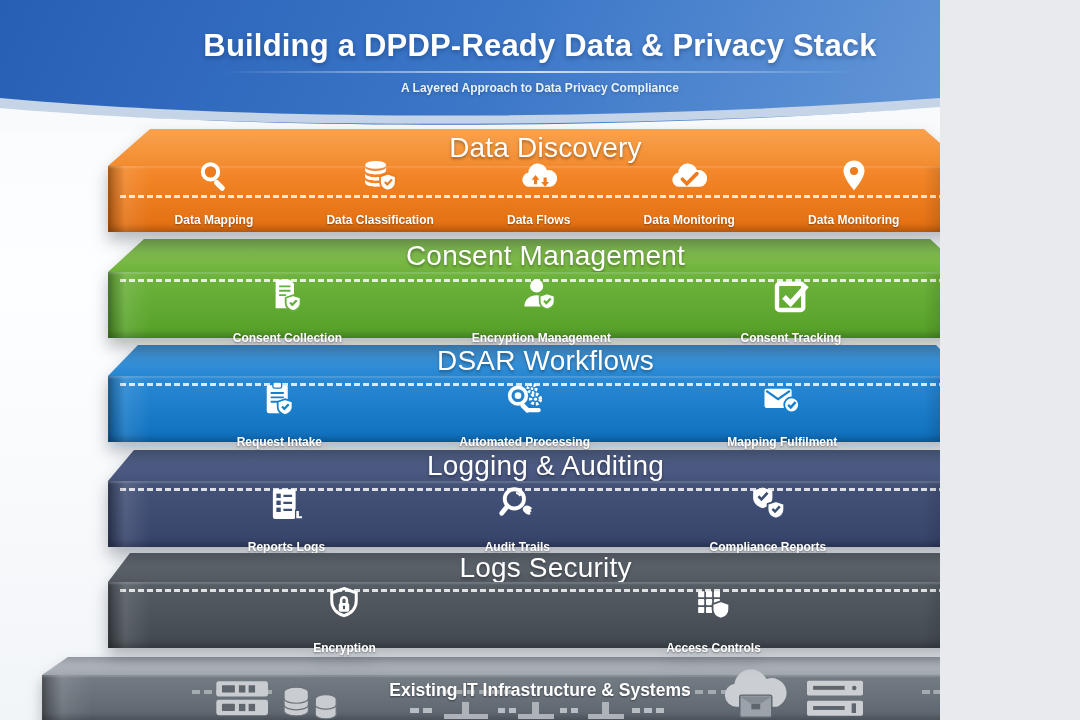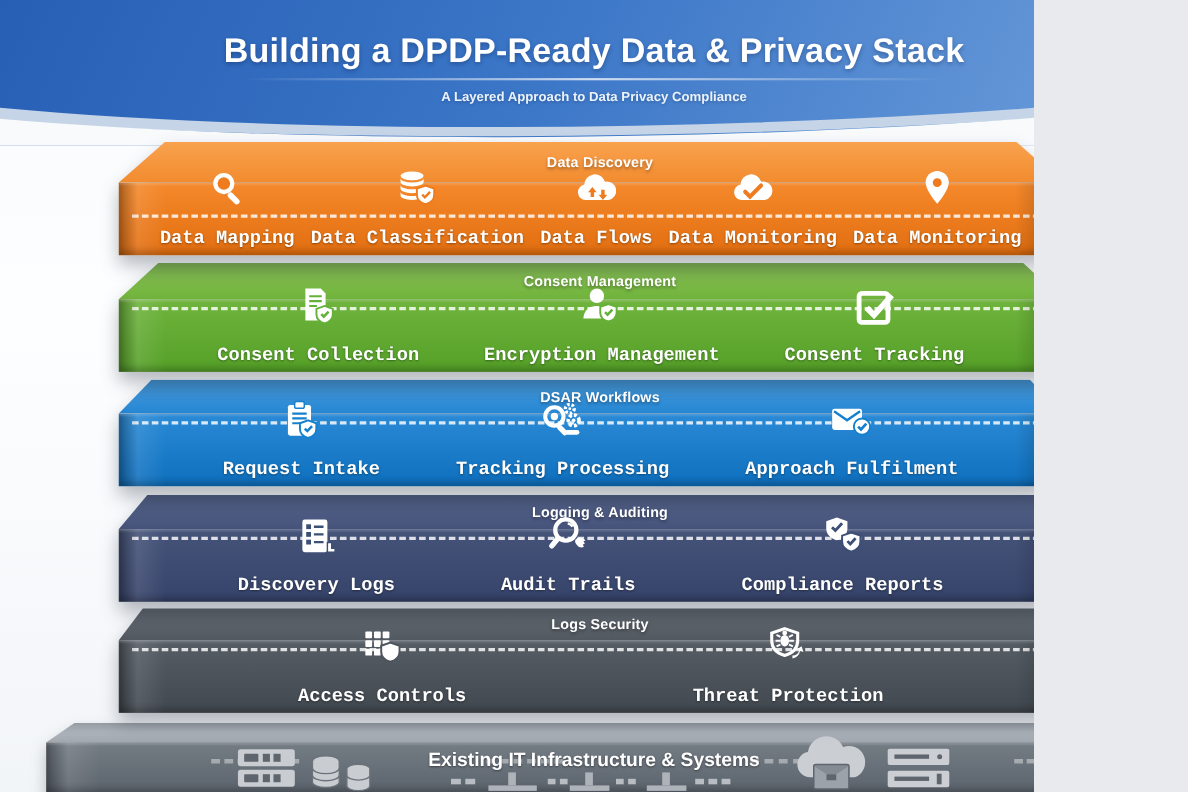--- a/index.html
+++ b/index.html
@@ -24,56 +24,56 @@
   }
   .subtitle{color:#EAF2FB;font-size:12px;font-weight:bold;text-shadow:0 1px 3px rgba(10,30,70,.3);}
   .swoosh{position:absolute;left:0;bottom:0;width:1080px;height:46px;z-index:1;}
   
   .layer{position:absolute;left:108px;width:858px;z-index:2;filter:drop-shadow(0 9px 8px rgba(35,45,60,.33));}
   .layer .top{
     display:flex;align-items:center;justify-content:center;
     box-shadow:inset 0 16px 16px -10px rgba(10,20,30,.40);
   }
   .layer-title{
-    font-size:13px;font-weight:bold;color:#fff;letter-spacing:.2px;
+    font-size:28px;font-weight:normal;color:#fff;letter-spacing:.2px;
     text-shadow:0 2px 3px rgba(0,0,0,.35);
     padding-left:17px;
   }
   .front{position:relative;height:66px;}
   .front::after{
     content:"";position:absolute;inset:0;pointer-events:none;
     background:linear-gradient(90deg,rgba(0,0,0,.30) 0%,rgba(255,255,255,.10) 2%,rgba(255,255,255,0) 5%,rgba(0,0,0,0) 95%,rgba(0,0,0,.28) 100%);
     box-shadow:inset 0 2px 2px rgba(255,255,255,.18), inset 0 -4px 6px rgba(0,0,0,.22);
   }
   .dots{position:absolute;left:12px;right:12px;height:0;border-top:3px dashed rgba(255,255,255,.82);}
   .items{position:relative;z-index:2;display:flex;justify-content:space-around;align-items:flex-end;height:100%;}
   .item{display:flex;flex-direction:column;align-items:center;justify-content:flex-end;padding-bottom:5px;}
   .icn{display:flex;align-items:center;justify-content:center;height:42px;}
   .icn svg{height:42px;width:46px;}
-  .lbl{font-size:17px;font-weight:bold;color:#fff;margin-top:14px;text-shadow:0 1px 2px rgba(0,0,0,.4);white-space:nowrap;font-family:Liberation Mono, monospace;}
+  .lbl{font-size:12px;font-weight:bold;color:#fff;margin-top:14px;text-shadow:0 1px 2px rgba(0,0,0,.4);white-space:nowrap;}
   
   .L0{top:129px;color:#EE7B1E;}
   .L0 .top{height:37px;clip-path:polygon(42px 0,816px 0,100% 100%,0 100%);background:linear-gradient(180deg,#F9A24E,#F28B2E);box-shadow:none;}
   .L0 .front{background:linear-gradient(180deg,#F5892B,#E26E10);}
   .L0 .dots{top:29px;}
   .L0 .items{padding:0 30px;}
   .L1{top:239px;color:#64B13A;}
   .L1 .top{height:33px;clip-path:polygon(36px 0,822px 0,100% 100%,0 100%);background:linear-gradient(180deg,#8FC65A,#6FB23B);}
   .L1 .front{background:linear-gradient(180deg,#6FB43D,#55A028);}
   .L2{top:345px;color:#1480CE;}
   .L2 .top{height:31px;clip-path:polygon(30px 0,828px 0,100% 100%,0 100%);background:linear-gradient(180deg,#4C9FE2,#2586D2);}
   .L2 .front{background:linear-gradient(180deg,#2A8AD6,#0E6FBD);}
   .L3{top:450px;color:#3C4F74;}
   .L3 .top{height:31px;clip-path:polygon(26px 0,832px 0,100% 100%,0 100%);background:linear-gradient(180deg,#5A6890,#45527A);}
   .L3 .front{background:linear-gradient(180deg,#455379,#36436A);}
   .L4{top:553px;color:#4D545C;}
   .L4 .top{height:29px;clip-path:polygon(22px 0,836px 0,100% 100%,0 100%);background:linear-gradient(180deg,#6B7179,#51585F);}
   .L4 .front{background:linear-gradient(180deg,#565D65,#41484F);}
   .trio .dots{top:7px;}
-  .trio .items{padding:0 60px;}
+  .trio .items{padding:12px 60px;}
   
   .base{position:absolute;left:42px;top:657px;width:996px;z-index:1;color:#666E77;filter:drop-shadow(0 8px 7px rgba(60,70,80,.35));}
   .base .top{height:18px;clip-path:polygon(26px 0,970px 0,100% 100%,0 100%);
     background:linear-gradient(180deg,#C6CBD0,#9FA6AD);
     box-shadow:inset 0 10px 10px -6px rgba(20,30,40,.35);}
   .base .front{height:46px;background:linear-gradient(180deg,#747C84,#5B636C);}
   .base-title{
     position:absolute;left:0;right:0;top:5px;text-align:center;z-index:3;
     font-size:17.5px;font-weight:bold;color:#fff;text-shadow:0 1px 2px rgba(0,0,0,.45);
   }
@@ -241,32 +241,32 @@
                 <circle cx="16" cy="19" r="9.5" fill="none" stroke="#fff" stroke-width="4.2"></circle>
                 <circle cx="16" cy="19" r="3.8" fill="#fff"></circle>
                 <rect x="21.5" y="26.5" width="13" height="5.5" rx="2.7" transform="rotate(45 21.5 26.5)" fill="#fff"></rect>
                 <circle cx="32" cy="11" r="4.6" fill="none" stroke="#fff" stroke-width="3.4" stroke-dasharray="2.6 2"></circle>
                 <circle cx="32" cy="11" r="1.5" fill="#fff"></circle>
                 <circle cx="36" cy="23" r="5.6" fill="none" stroke="#fff" stroke-width="3.8" stroke-dasharray="3 2.2"></circle>
                 <circle cx="36" cy="23" r="1.9" fill="#fff"></circle>
                 <rect x="27" y="33" width="15" height="5" rx="2.5" fill="#fff"></rect>
               </svg>
           </span>
-          <span class="lbl">Tracking Processing</span>
+          <span class="lbl">Automated Processing</span>
         </div>
         <div class="item">
           <span class="icn">
             <svg viewBox="0 0 48 48">
                 <rect x="4" y="11" width="31" height="22" rx="2.5" fill="#fff"></rect>
                 <path d="M6 13.5L19.5 23 33 13.5" fill="none" stroke="currentColor" stroke-width="2.5"></path>
                 <circle cx="35" cy="29.5" r="8.5" fill="#fff" stroke="currentColor" stroke-width="2"></circle>
                 <path d="M31 29.5l3 3 5.5-6" fill="none" stroke="currentColor" stroke-width="2.8"></path>
               </svg>
           </span>
-          <span class="lbl">Approach Fulfilment</span>
+          <span class="lbl">Mapping Fulfilment</span>
         </div>
       </div>
     </div>
   </div>
 
   <div class="layer L3 trio">
     <div class="top">
       <span class="layer-title">Logging &amp; Auditing</span>
     </div>
     <div class="front">
@@ -280,21 +280,21 @@
                   <rect x="13" y="11" width="5" height="5"></rect>
                   <rect x="13" y="19" width="5" height="5"></rect>
                   <rect x="13" y="27" width="5" height="5"></rect>
                 </g>
                 <g stroke="currentColor" stroke-width="2.5">
                   <path d="M21 13.5h10M21 21.5h10M21 29.5h10"></path>
                 </g>
                 <path d="M35 30h4.5v6h3.5v4h-8z" fill="#fff" stroke="currentColor" stroke-width="1.5"></path>
               </svg>
           </span>
-          <span class="lbl">Discovery Logs</span>
+          <span class="lbl">Reports Logs</span>
         </div>
         <div class="item">
           <span class="icn">
             <svg viewBox="0 0 48 48">
                 <circle cx="21" cy="17" r="11" fill="none" stroke="#fff" stroke-width="4.4"></circle>
                 <path d="M23 10a8 8 0 0 1 5 3.5" stroke="#fff" stroke-width="2.4" fill="none"></path>
                 <path d="M27.5 11.5l3.5-1-1 3.5z" fill="#fff"></path>
                 <line x1="13" y1="25.5" x2="6.5" y2="33.5" stroke="#fff" stroke-width="5.5" stroke-linecap="round"></line>
                 <path d="M31 27a6 6 0 0 1 7.5-1.5l3 2.2-2.2 1.3 1.6 2-2.1 1 .9 2.6a6.5 6.5 0 0 1-7.2-2.2c-1.8-2.1-2.3-3.7-1.5-5.4z" fill="#fff"></path>
               </svg>
@@ -316,51 +316,48 @@
     </div>
   </div>
 
   <div class="layer L4 trio">
     <div class="top">
       <span class="layer-title">Logs Security</span>
     </div>
     <div class="front">
       <div class="dots"></div>
       <div class="items">
+        <div class="item">
+          <span class="icn">
+            <svg viewBox="0 0 48 48">
+                <path d="M24 4l14 5v9c0 8.5-5.6 14.6-14 17-8.4-2.4-14-8.5-14-17V9z" fill="none" stroke="#fff" stroke-width="3.4"></path>
+                <rect x="18" y="20.5" width="12" height="10" rx="2" fill="#fff"></rect>
+                <path d="M20.7 20.5v-3.2a3.3 3.3 0 0 1 6.6 0v3.2" fill="none" stroke="#fff" stroke-width="3"></path>
+                <rect x="22.7" y="23.5" width="2.6" height="4.5" rx="1.3" fill="currentColor"></rect>
+              </svg>
+          </span>
+          <span class="lbl">Encryption</span>
+        </div>
         <div class="item">
           <span class="icn">
             <svg viewBox="0 0 48 48">
                 <g fill="#fff">
                   <rect x="7" y="7" width="7" height="7" rx="1"></rect>
                   <rect x="16" y="7" width="7" height="7" rx="1"></rect>
                   <rect x="25" y="7" width="7" height="7" rx="1"></rect>
                   <rect x="7" y="16" width="7" height="7" rx="1"></rect>
                   <rect x="16" y="16" width="7" height="7" rx="1"></rect>
                   <rect x="25" y="16" width="7" height="7" rx="1"></rect>
                   <rect x="7" y="25" width="7" height="7" rx="1"></rect>
                   <rect x="16" y="25" width="7" height="7" rx="1"></rect>
                 </g>
                 <path d="M33 18.5l9.5 3.3v6.2c0 5.2-3.7 8.8-9.5 10.4-5.8-1.6-9.5-5.2-9.5-10.4v-6.2z" fill="#fff" stroke="currentColor" stroke-width="2"></path>
               </svg>
           </span>
           <span class="lbl">Access Controls</span>
-        </div>
-        <div class="item">
-          <span class="icn">
-            <svg viewBox="0 0 48 48">
-                <path d="M21 4l13.5 4.6v7.6c0 7.8-5.4 13.3-13.5 15.6C12.9 29.5 7.5 24 7.5 16.2V8.6z" fill="none" stroke="#fff" stroke-width="3.2"></path>
-                <ellipse cx="21" cy="16.5" rx="4.5" ry="6" fill="#fff"></ellipse>
-                <circle cx="21" cy="8.5" r="2.5" fill="#fff"></circle>
-                <g stroke="#fff" stroke-width="2">
-                  <path d="M16.5 12.5l-4-2M16.5 16.5h-5M16.5 20.5l-4 2M25.5 12.5l4-2M25.5 16.5h5M25.5 20.5l4 2"></path>
-                </g>
-                <path d="M29 35a10 10 0 0 0 8-8l3.5 1.2-2-5.8-4.6 3 2.3 1a8 8 0 0 1-7.2 5.6z" fill="#fff"></path>
-              </svg>
-          </span>
-          <span class="lbl">Threat Protection</span>
         </div>
       </div>
     </div>
   </div>
 
   <div class="base">
     <div class="top"></div>
     <div class="front">
       <div class="base-title">Existing IT Infrastructure &amp; Systems</div>
       <div class="base-dash bd0"></div>

